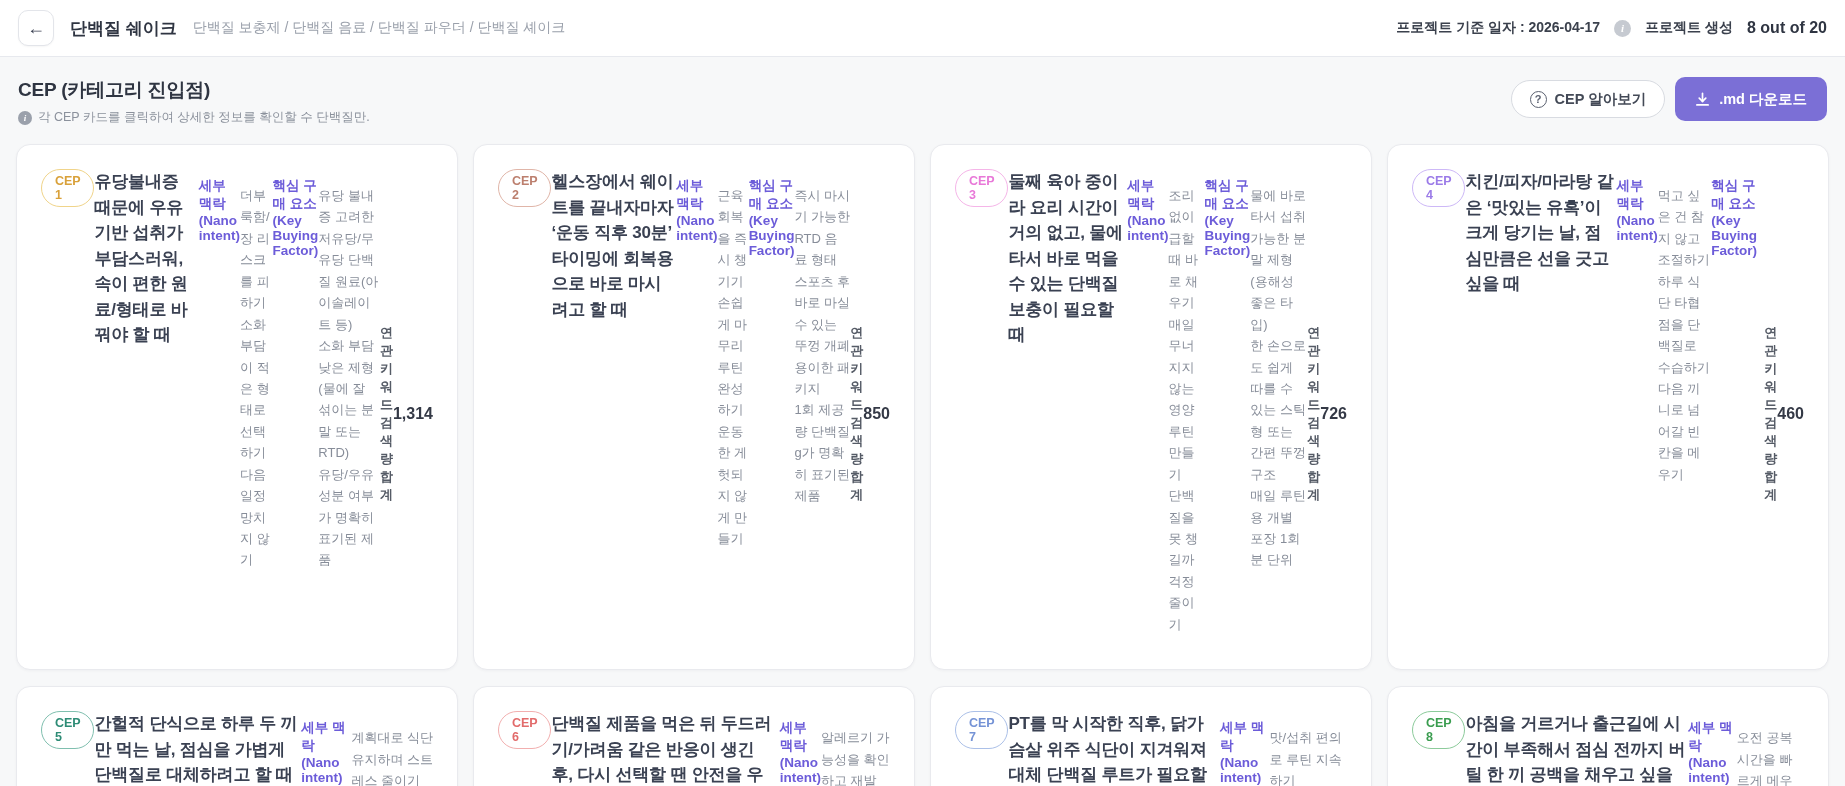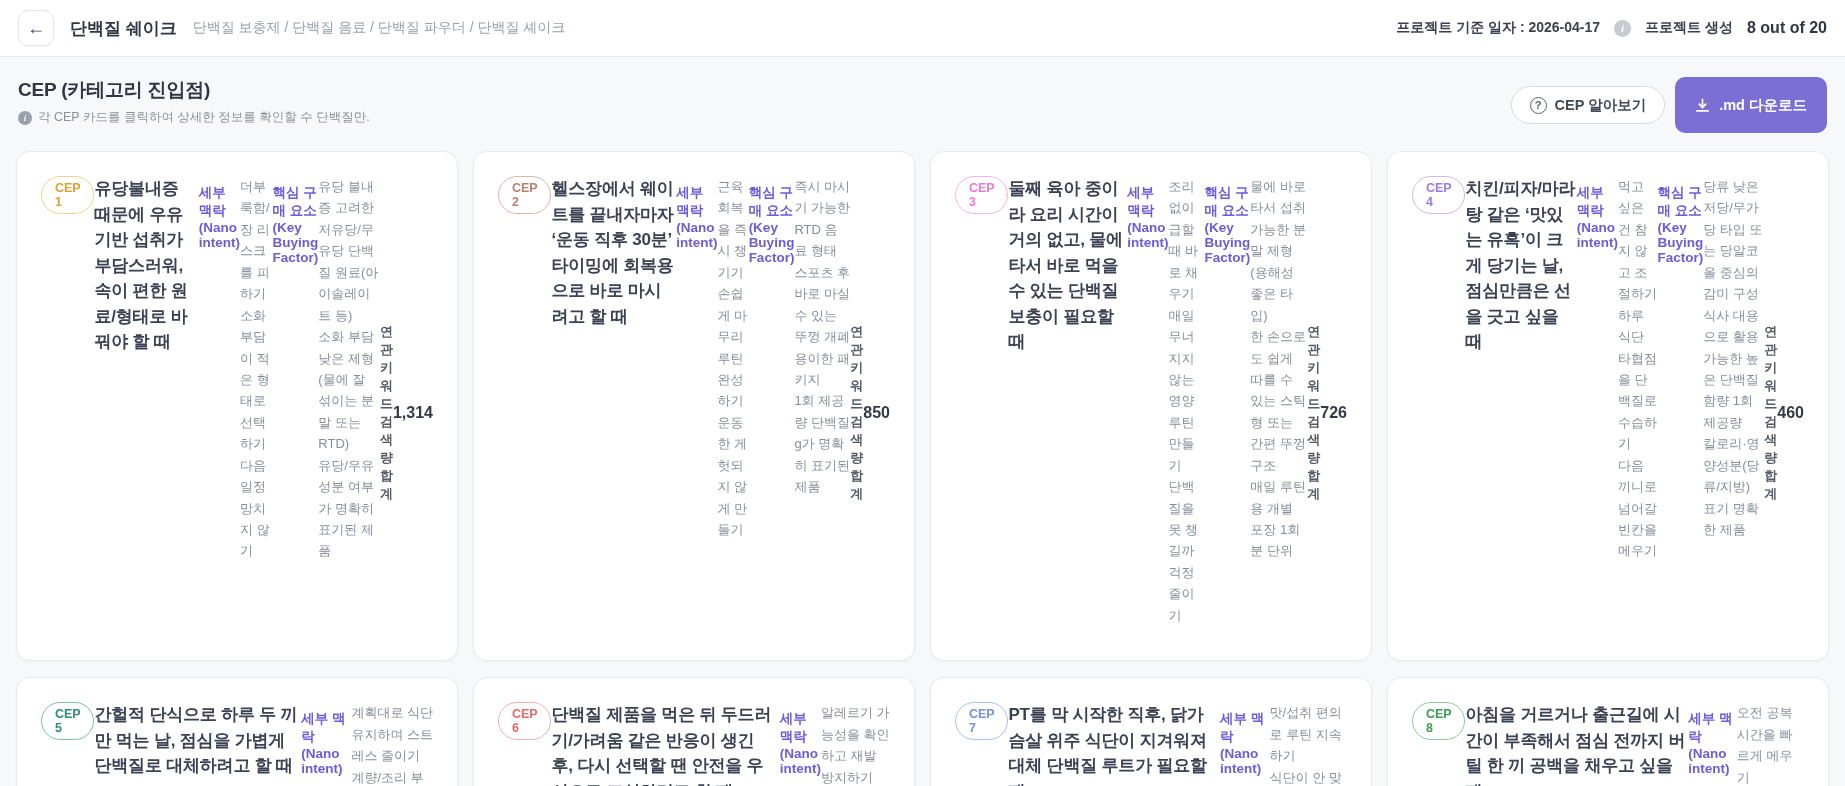--- a/index.html
+++ b/index.html
@@ -42,21 +42,21 @@
     display:inline-flex; align-items:center; gap:8px; height:38px; padding:0 18px;
     border:1px solid #d8dbe1; border-radius:19px; background:#fff; cursor:pointer;
     font-size:14.5px; font-weight:bold; color:#434956;
   }
   .q-icon {
     width:17px; height:17px; border:1.5px solid #5b6170; border-radius:50%;
     display:inline-flex; align-items:center; justify-content:center;
     font-size:11px; font-weight:bold; color:#5b6170;
   }
   .btn-primary {
-    display:inline-flex; align-items:center; gap:9px; height:56px; padding:0 20px;
+    display:inline-flex; align-items:center; gap:9px; height:44px; padding:0 20px;
     border:none; border-radius:10px; cursor:pointer;
     font-size:14.5px; font-weight:bold; color:#ffffff;
   }
   .dl-icon { width:15px; height:15px; display:inline-block; }
   
   .grid {
     display:grid; grid-template-columns:repeat(4,1fr); gap:16px 15px;
     padding:14px 16px 16px 16px;
   }
   .card {
@@ -69,21 +69,21 @@
     border:1.5px solid; border-radius:999px; padding:4px 13px; margin-bottom:15px;
     background:#fff;
   }
   .card-title {
     font-size:17px; font-weight:bold; color:#3a4152; line-height:1.5;
     letter-spacing:-0.2px; margin-bottom:14px;
   }
   .sec-heading {
     font-size:13.5px; font-weight:bold; color:#6c5cd9; margin:8px 0 10px 0;
   }
-  .lines { list-style:none; margin-bottom:10px; }
+  .lines { list-style:none; margin-bottom:10px;margin-top:16px; }
   .lines li { font-size:13px; color:#878d99; line-height:1.65; }
   .divider { border-top:1px solid #ebedf0; margin-top:auto; }
   .card-footer {
     display:flex; align-items:center; justify-content:space-between; padding-top:14px;
   }
   .kw-label { font-size:13px; font-weight:bold; color:#555b66; }
   .kw-value { font-size:16px; font-weight:bold; color:#343946; }
 </style>
 </head>
 <body>
@@ -196,25 +196,20 @@
   <article class="card">
     <span class="badge" style="color: rgb(155, 123, 232); border-color: rgb(205, 184, 247);">CEP 4</span>
     <h3 class="card-title">치킨/피자/마라탕 같은 ‘맛있는 유혹’이 크게 당기는 날, 점심만큼은 선을 긋고 싶을 때</h3>
     <h4 class="sec-heading">세부 맥락 (Nano intent)</h4>
     <ul class="lines">
         <li>먹고 싶은 건 참지 않고 조절하기</li>
         <li>하루 식단 타협점을 단백질로 수습하기</li>
         <li>다음 끼니로 넘어갈 빈칸을 메우기</li>
       </ul>
     <h4 class="sec-heading">핵심 구매 요소 (Key Buying Factor)</h4>
-    <ul class="lines">
-        <li>당류 낮은 저당/무가당 타입 또는 당알코올 중심의 감미 구성</li>
-        <li>식사 대용으로 활용 가능한 높은 단백질 함량 1회 제공량</li>
-        <li>칼로리·영양성분(당류/지방) 표기 명확한 제품</li>
-      </ul>
     <div class="divider"></div>
     <div class="card-footer">
       <span class="kw-label">연관키워드 검색량 합계</span>
       <span class="kw-value">460</span>
     </div>
   </article>
 
   <article class="card">
     <span class="badge" style="color: rgb(46, 140, 118); border-color: rgb(127, 191, 175);">CEP 5</span>
     <h3 class="card-title">간헐적 단식으로 하루 두 끼만 먹는 날, 점심을 가볍게 단백질로 대체하려고 할 때</h3>

